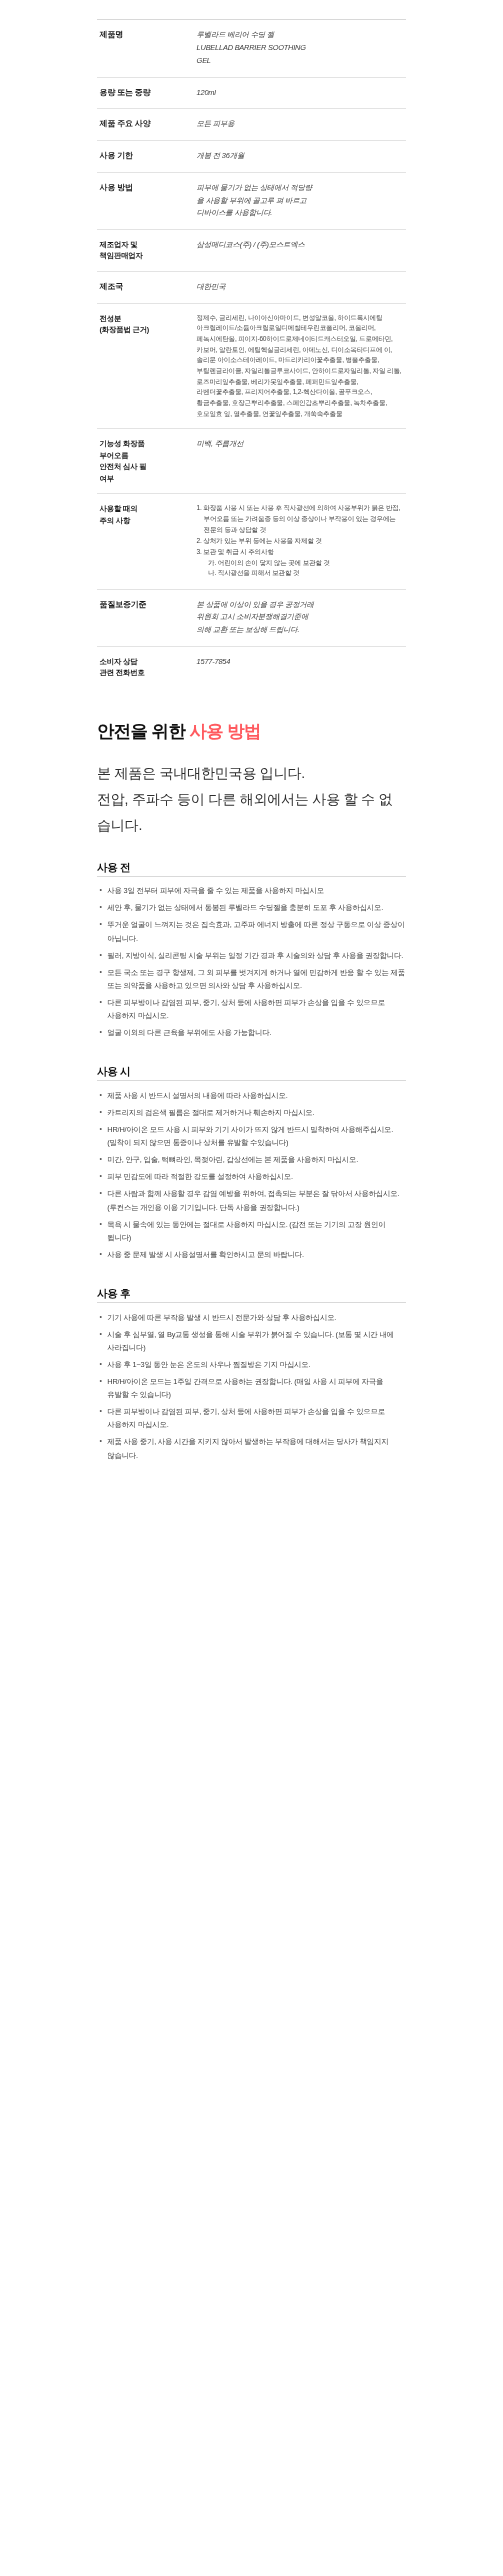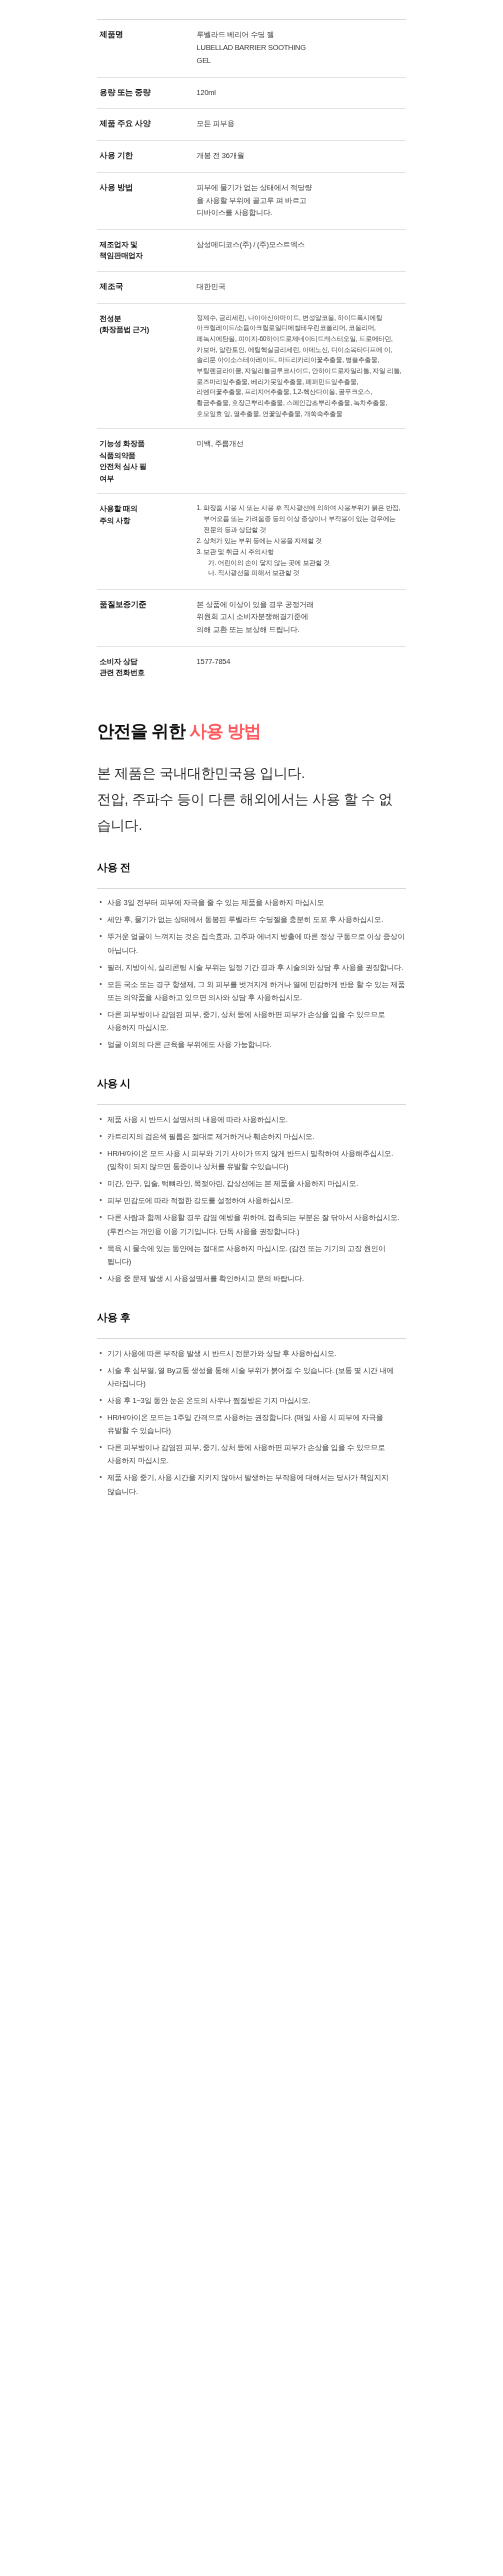--- a/index.html
+++ b/index.html
@@ -47,21 +47,21 @@
     line-height: 1.55;
     letter-spacing: -0.2px;
   }
   td.value {
     font-size: 7.4px;
     color: #3a3a3a;
     line-height: 1.72;
     letter-spacing: -0.2px;
     word-break: keep-all;
   }
-  td.value .line { display: block; }
+  td.value .line { display: block; font-style: italic; }
   td.value .tiny {
     font-size: 6.6px;
     line-height: 1.62;
     color: #444;
     display: block;
   }
   td.value ol.caution {
     margin: 0; padding: 0;
     list-style: none;
     font-size: 6.6px;
@@ -111,21 +111,21 @@
   
   .section {
     padding: 22px 45px 0 45px;
   }
   .section h2 {
     margin: 0 0 7.7px 0;
     font-size: 10.6px;
     font-weight: bold;
     letter-spacing: -0.4px;
     color: #111;
-    padding-bottom: 13px;
+    padding-bottom: 1px;
     border-bottom: 0.6px solid #d9d9d9;
   }
   ul.bullets {
     margin: 0; padding: 0;
     list-style: none;
   }
   ul.bullets > li {
     position: relative;
     font-size: 7.4px;
     line-height: 1.78;
@@ -213,21 +213,21 @@
             <span class="sub-label">(화장품법 근거)</span>
           </td>
           <td class="value">
             <span class="tiny">정제수, 글리세린, 나이아신아마이드, 변성알코올, 하이드록시에틸 아크릴레이트/소듐아크릴로일디메칠테우린코폴리머, 코올리머, 페녹시에탄올, 피이지-60하이드로제네이티드캐스터오일, 트로메타민, 카보머, 알란토인, 에틸헥실글리세린, 아데노신, 디이소옥타디프에 이, 솔리문 아이소스테아레이트, 마트리카리아꽃추출물, 병풀추출물, 부틸렌글라이콜, 자일리톨글루코사이드, 안하이드로자일리톨, 자일 리톨, 로즈마리잎추출물, 베리가못잎추출물, 페퍼민트잎추출물, 라벤더꽃추출물, 프리지어추출물, 1,2-헥산다이올, 골푸크오스, 황금추출물, 호장근뿌리추출물, 스페인감초뿌리추출물, 녹차추출물, 호모잎효 잎, 열추출물, 연꽃잎추출물, 개쑥숙추출물</span>
           </td>
         </tr>
 
         <tr>
           <td class="label">
             <span class="sub-label">기능성 화장품</span>
-            <span class="sub-label">식품의약품</span>
+            <span class="sub-label">부어오름</span>
             <span class="sub-label">안전처 심사 필</span>
             <span class="sub-label">여부</span>
           </td>
           <td class="value">
             <span class="line">미백, 주름개선</span>
           </td>
         </tr>
 
         <tr>
           <td class="label">

